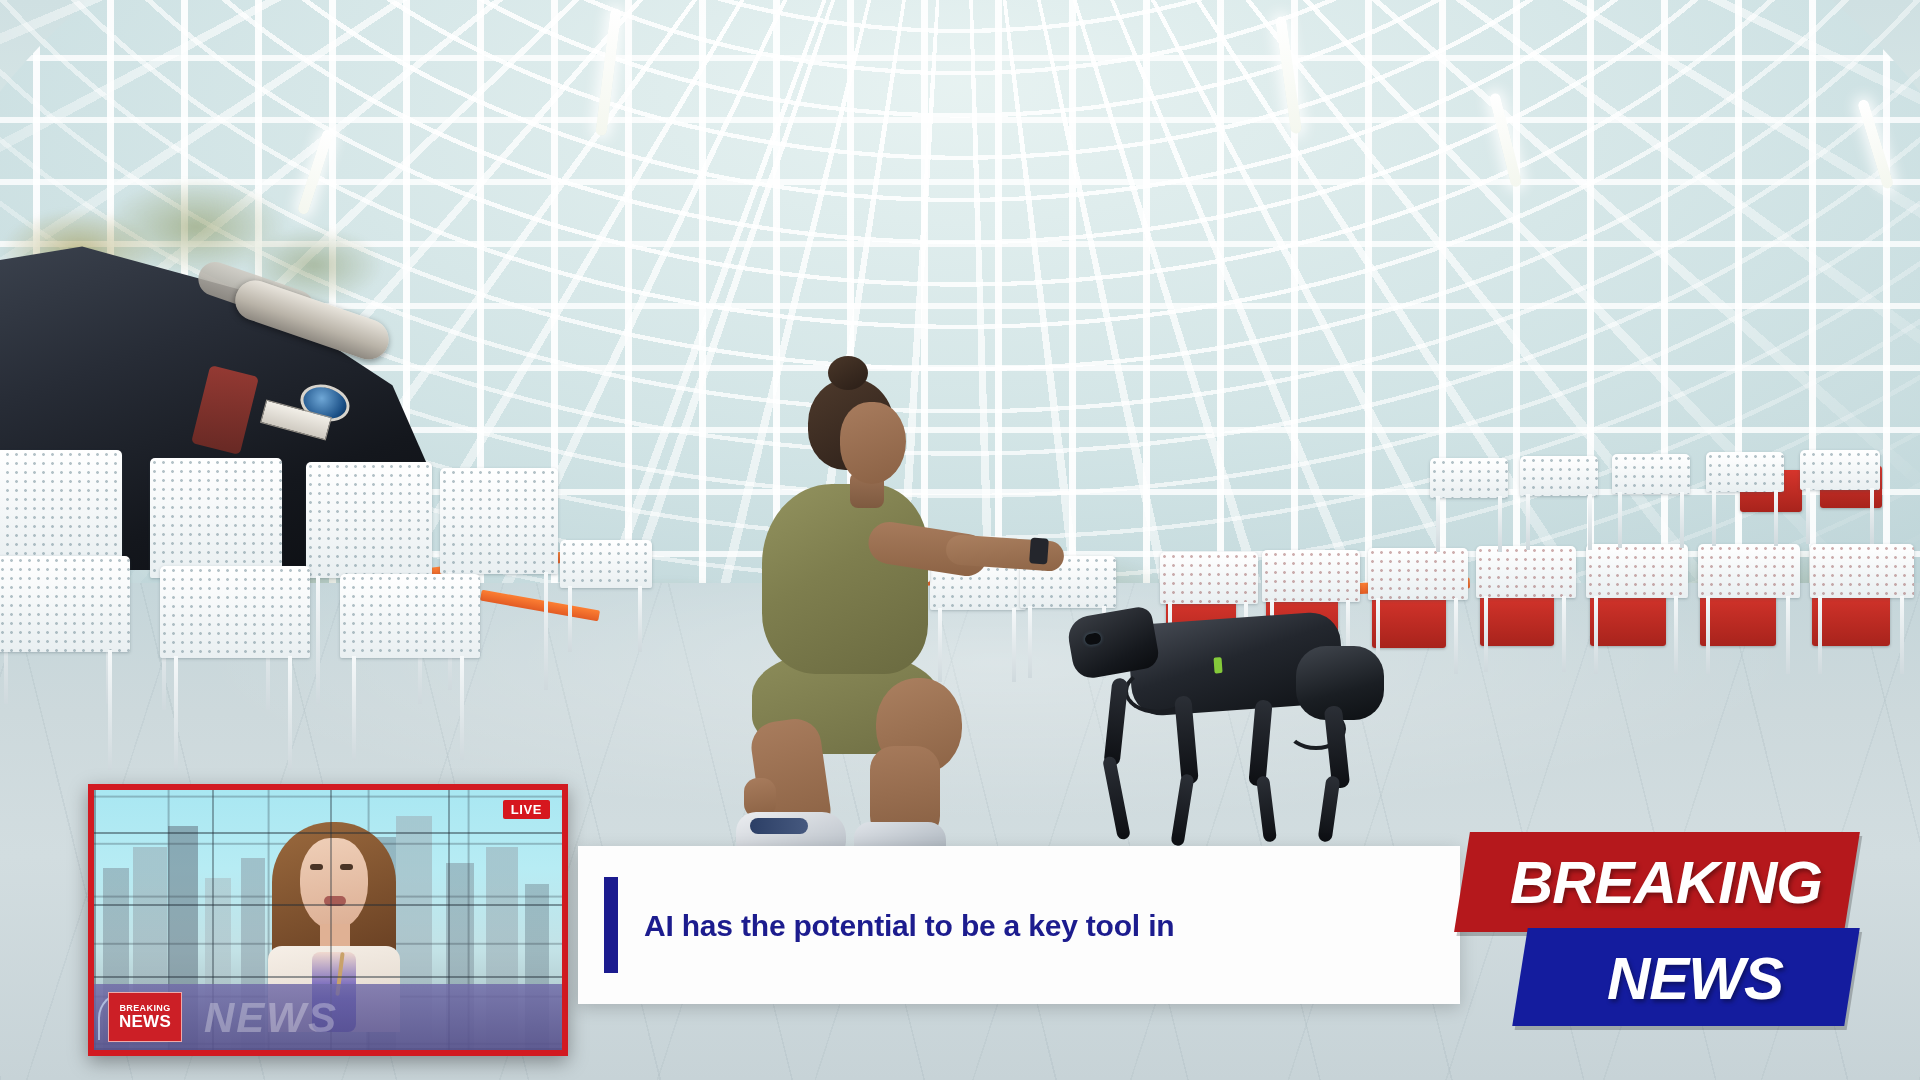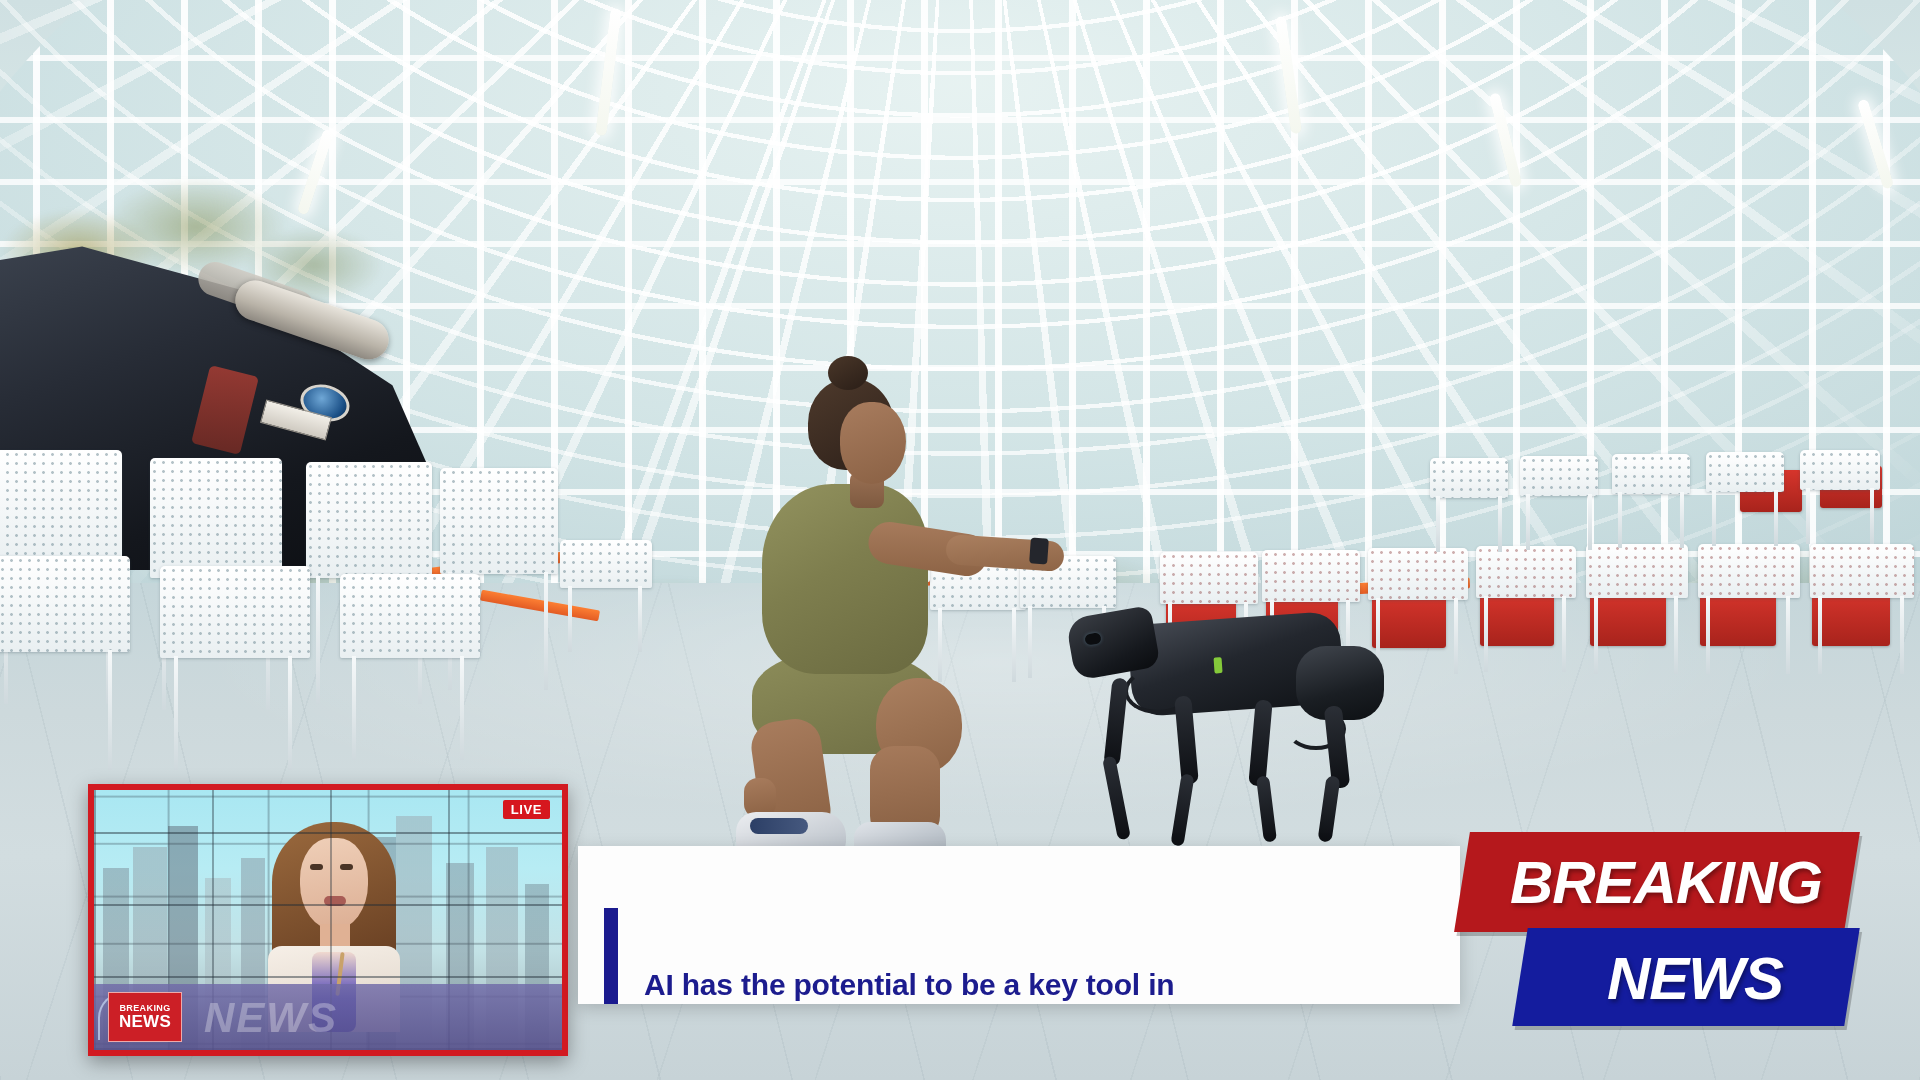--- a/index.html
+++ b/index.html
@@ -242,21 +242,21 @@
   .pip-arc { position:absolute; left:4px; bottom:10px; width:46px; height:48px;
     border-left:2px solid rgba(190,205,235,.8); border-top:2px solid rgba(190,205,235,.8);
     border-radius:26px 0 0 0; }
   .pip-live { position:absolute; right:12px; top:10px; background:#d6171e;
     color:#fff; font-size:13px; font-weight:bold; letter-spacing:.6px;
     padding:2px 8px; border-radius:2px; }
 
   
   .caption { position:absolute; left:578px; top:846px; width:882px; height:158px;
     background:#fdfdfd; box-shadow:0 4px 16px rgba(0,0,0,.18);
-    display:flex; align-items:flex-end; }
+    display:flex; align-items:center; }
   .cap-bar { width:14px; height:96px; margin-left:26px; background:#1b1b8f; flex:none; }
   .cap-text { margin-left:26px; color:#1c1c8e; font-weight:bold; font-size:30px;
     line-height:1.30; letter-spacing:-.2px; }
 
   
   .bn { position:absolute; left:1452px; top:832px; width:400px; height:198px; }
   .bn-red { position:absolute; left:10px; top:0; width:390px; height:100px;
     background:#b5181c; transform:skewX(-9deg);
     box-shadow:3px 4px 0 rgba(0,0,0,.22); }
   .bn-blue { position:absolute; left:68px; top:96px; width:332px; height:98px;

